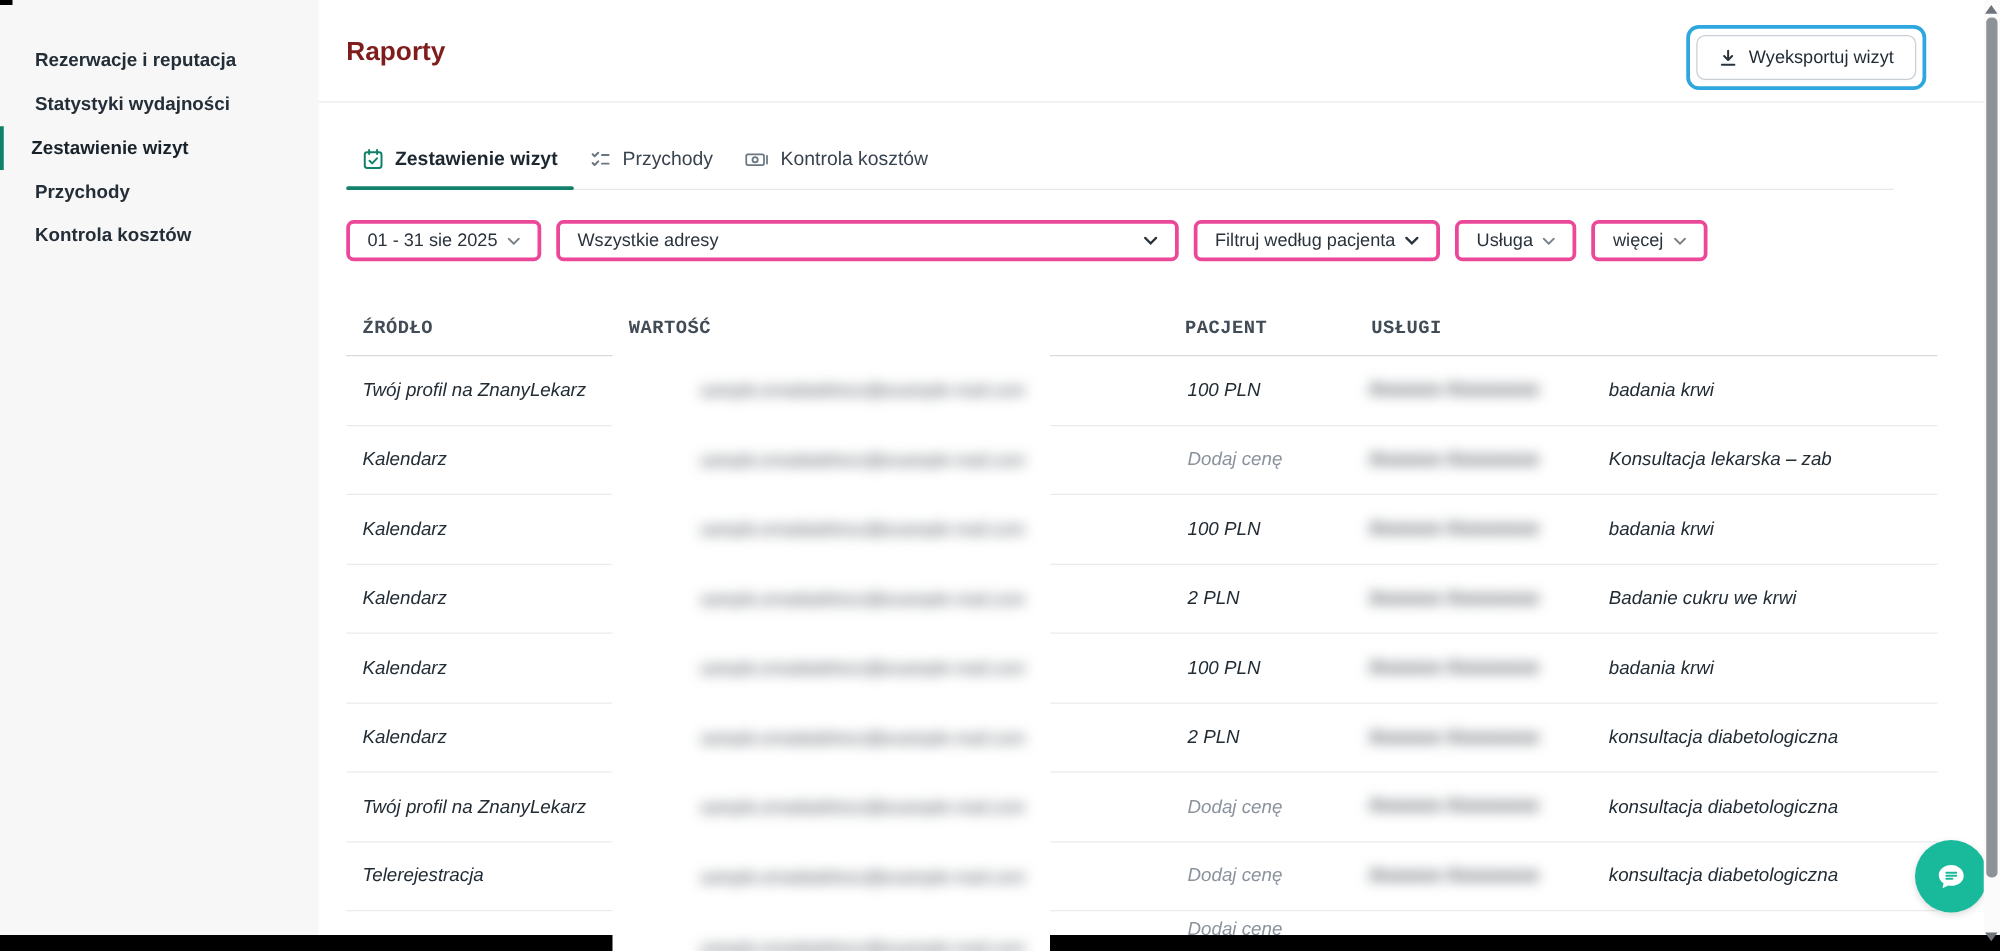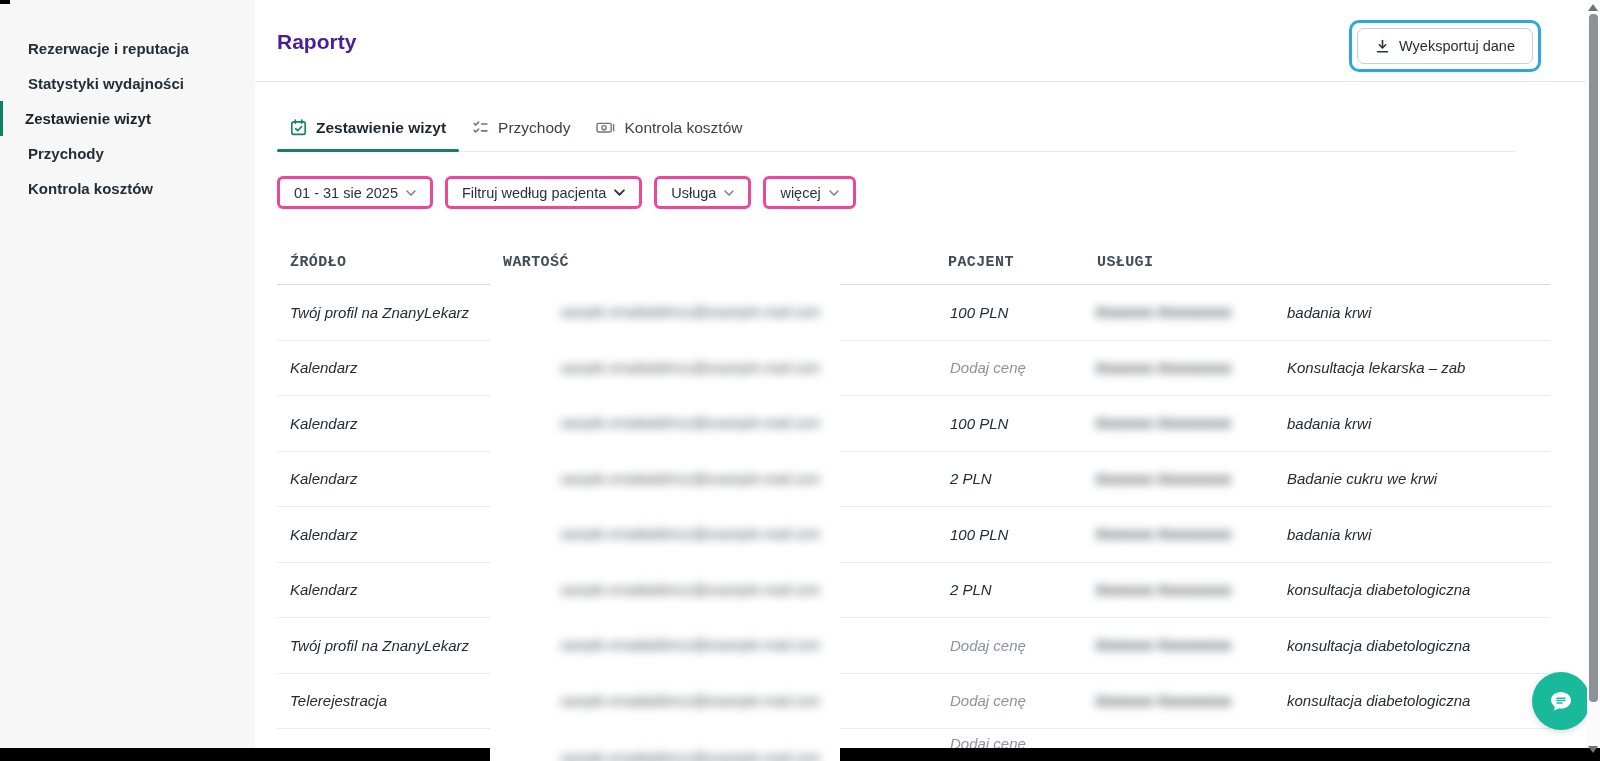--- a/index.html
+++ b/index.html
@@ -8,21 +8,21 @@
 
   
   .sidebar { position:absolute; left:0; top:0; width:255px; height:748px;
     background:#f6f7f6; padding-top:31px; }
   .side-item { height:35px; display:flex; align-items:center; padding-left:25px;
     font-size:15px; color:#242e38; cursor:pointer; border-left:3px solid transparent;font-weight:bold; }
   .side-item.active { font-weight:700; border-left:3px solid #0e8168; padding-left:22px; color:#18222b; }
 
   
   .main { position:absolute; left:255px; top:0; width:1332px; height:748px; background:#fff; }
-  .page-title { position:absolute; left:22px; top:30px; font-size:21px; font-weight:600; color:#4c1d95; }
+  .page-title { position:absolute; left:22px; top:30px; font-size:21px; font-weight:600; color:#7f1d1d; }
   .header-divider { position:absolute; left:0; top:81px; width:100%; height:1px; background:#e8eaec; }
 
   
   .export-highlight { position:absolute; top:20px; right:46px;
     border:3px solid #2da7de; border-radius:10px; padding:5px; background:#fff; }
   .export-btn { display:flex; align-items:center; gap:9px; height:36px; padding:0 17px;
     background:#fff; border:1px solid #c9cfd4; border-radius:7px; font-size:14.5px;
     color:#1f2a33; cursor:pointer; font-family:inherit; }
 
   
@@ -105,21 +105,21 @@
 
   <div class="export-highlight">
     <button class="export-btn">
       <span style="display:inline-flex;">
         <svg width="15" height="15" viewBox="0 0 15 15" fill="none" stroke="#2a333c" stroke-width="1.6" stroke-linecap="round" stroke-linejoin="round">
           <path d="M7.5 1.5v7"></path>
             <path d="M4.3 5.8l3.2 3.2 3.2-3.2"></path>
             <path d="M2.5 12.7h10"></path>
         </svg>
       </span>
-      <span>Wyeksportuj dane</span>
+      <span>Wyeksportuj wizyt</span>
     </button>
   </div>
 
   <div class="header-divider"></div>
 
   <div class="tabs">
     <div class="tab active">
       <span style="display:inline-flex;">
         <svg width="17" height="17" viewBox="0 0 16 16" fill="none" stroke="#0e8168" stroke-width="1.5" stroke-linecap="round" stroke-linejoin="round">
           <rect x="1.7" y="2.7" width="12.6" height="11.8" rx="1.8"></rect>
@@ -151,20 +151,28 @@
       </span>
       <span>Kontrola kosztów</span>
     </div>
   </div>
 
   <div class="filters">
     <button class="fbtn">
       <span>01 - 31 sie 2025</span>
       <span class="chev">
         <svg width="10" height="6" viewBox="0 0 10 6" fill="none" stroke="currentColor" stroke-width="1.5" stroke-linecap="round">
+            <path d="M1 1l4 4 4-4"></path>
+          </svg>
+      </span>
+    </button>
+    <button class="fbtn fselect">
+      <span>Wszystkie adresy</span>
+      <span class="chev dark">
+        <svg width="11" height="7" viewBox="0 0 10 6" fill="none" stroke="currentColor" stroke-width="1.6" stroke-linecap="round">
             <path d="M1 1l4 4 4-4"></path>
           </svg>
       </span>
     </button>
     <button class="fbtn">
       <span>Filtruj według pacjenta</span>
       <span class="chev dark">
         <svg width="11" height="7" viewBox="0 0 10 6" fill="none" stroke="currentColor" stroke-width="1.7" stroke-linecap="round">
             <path d="M1 1l4 4 4-4"></path>
           </svg>

